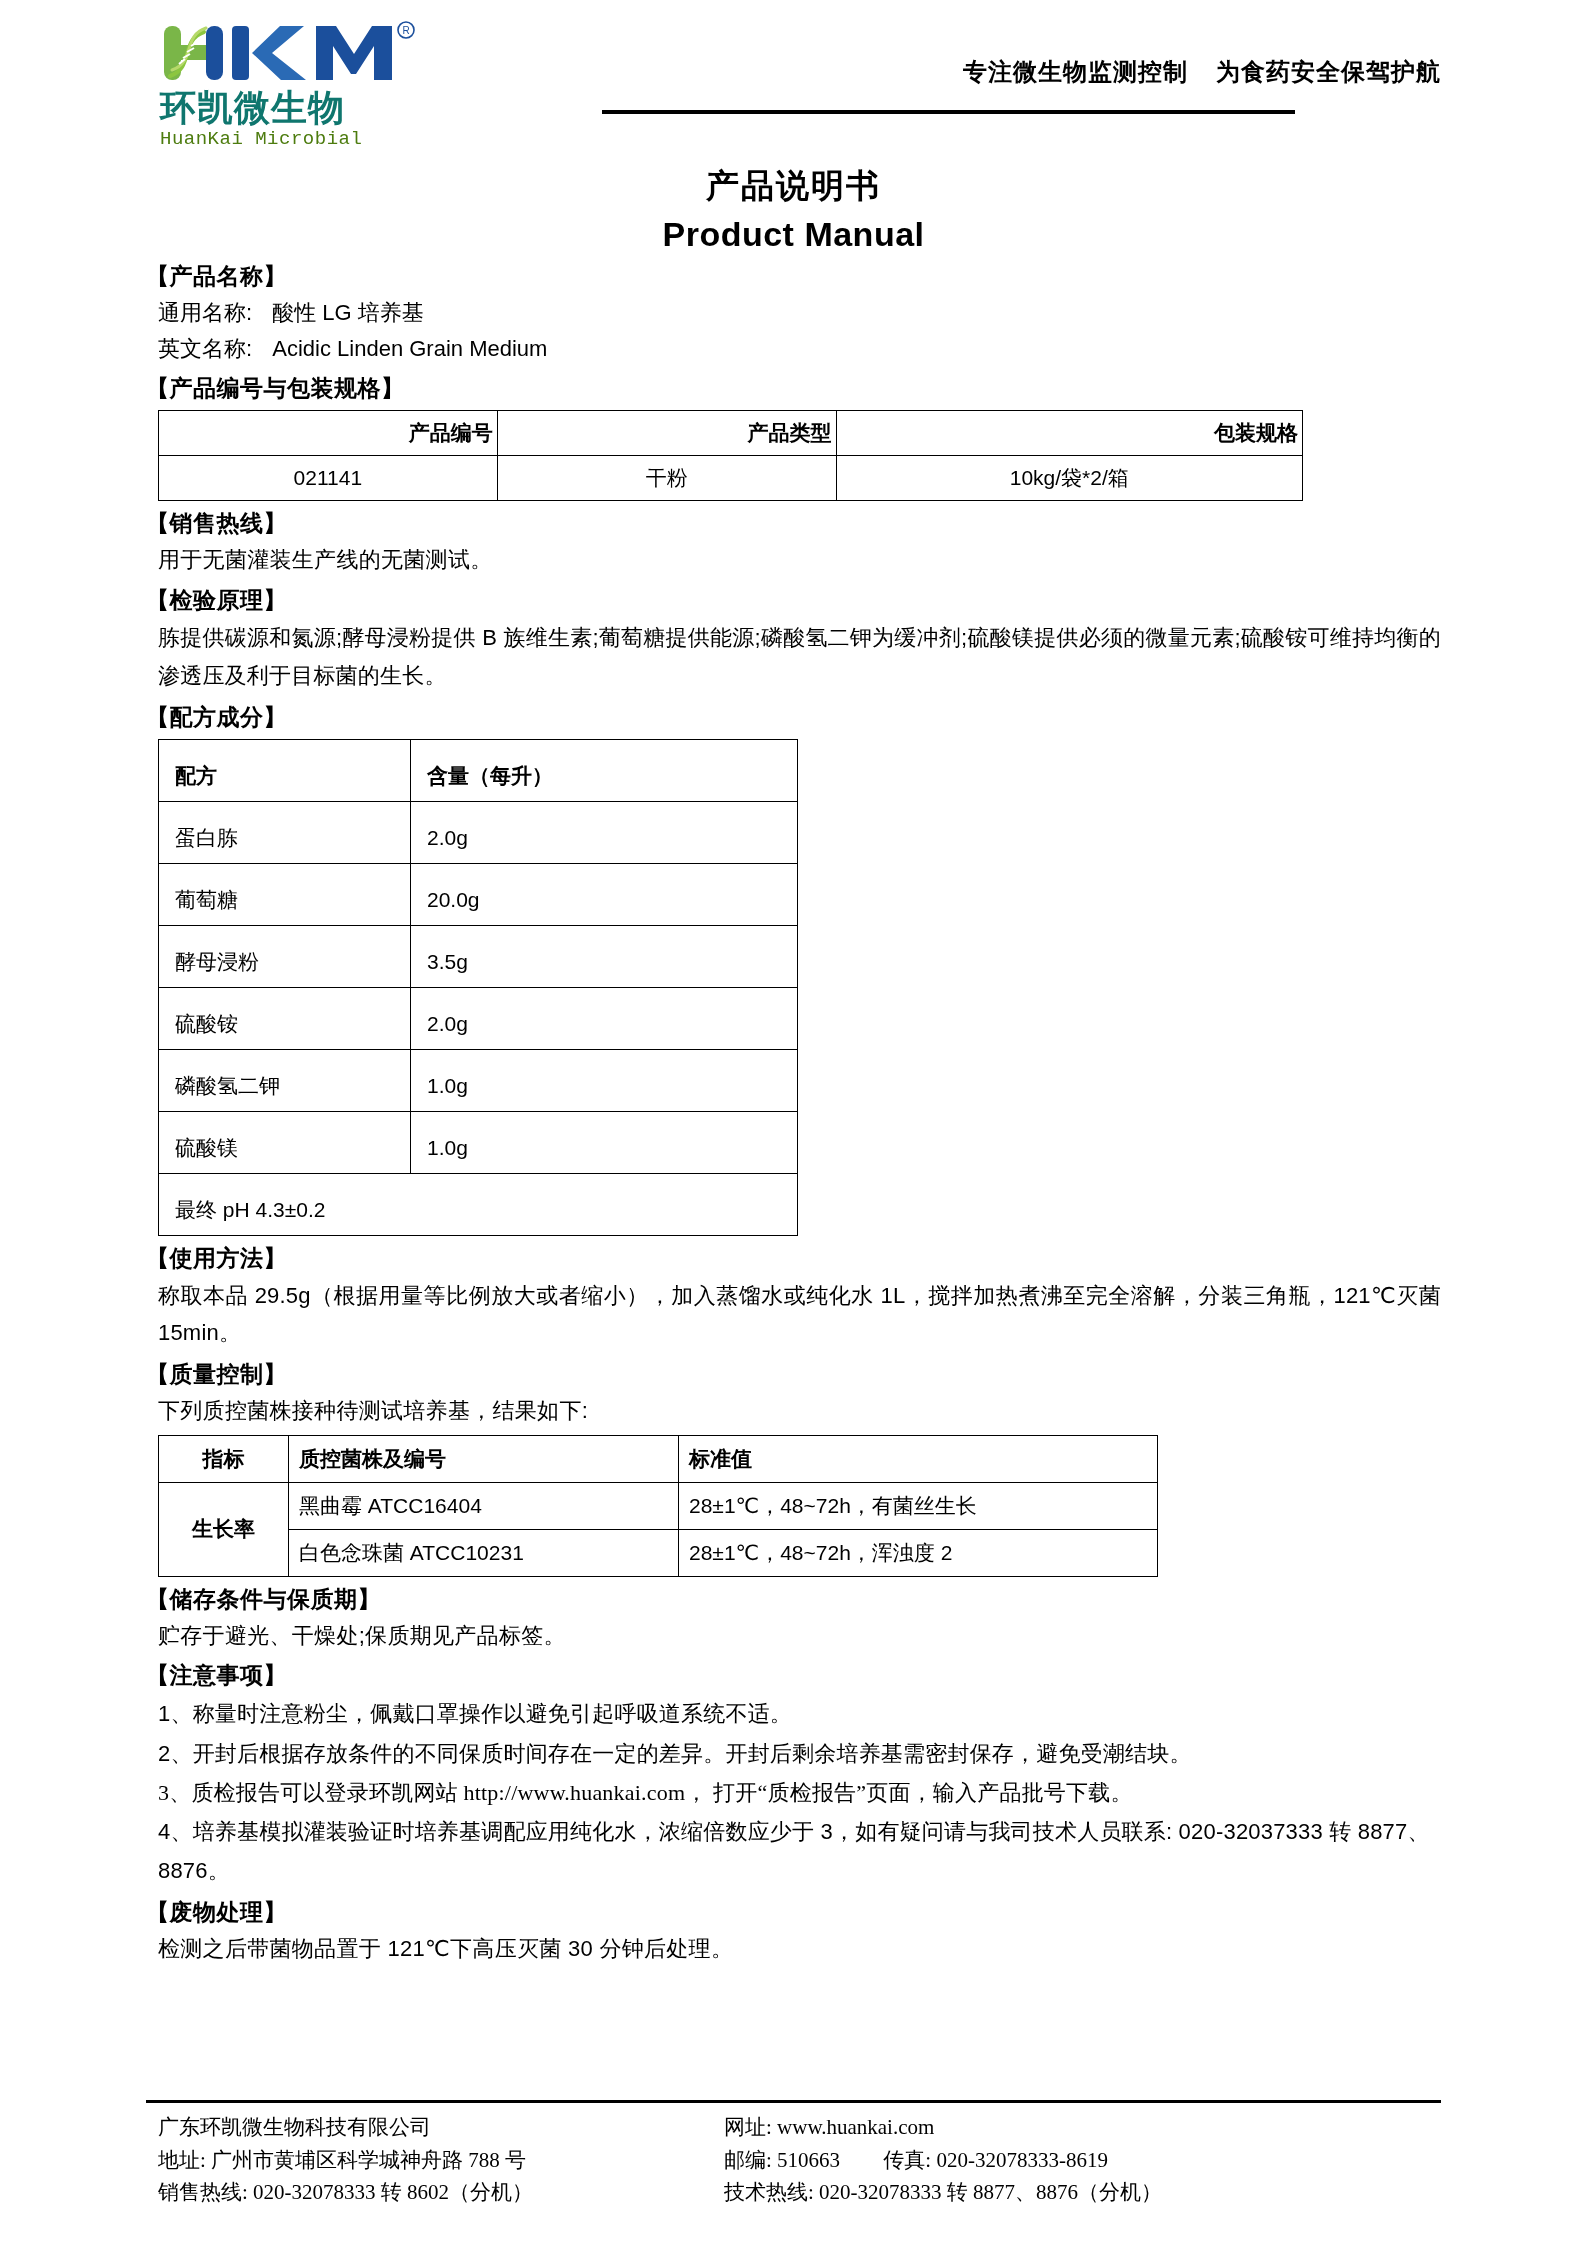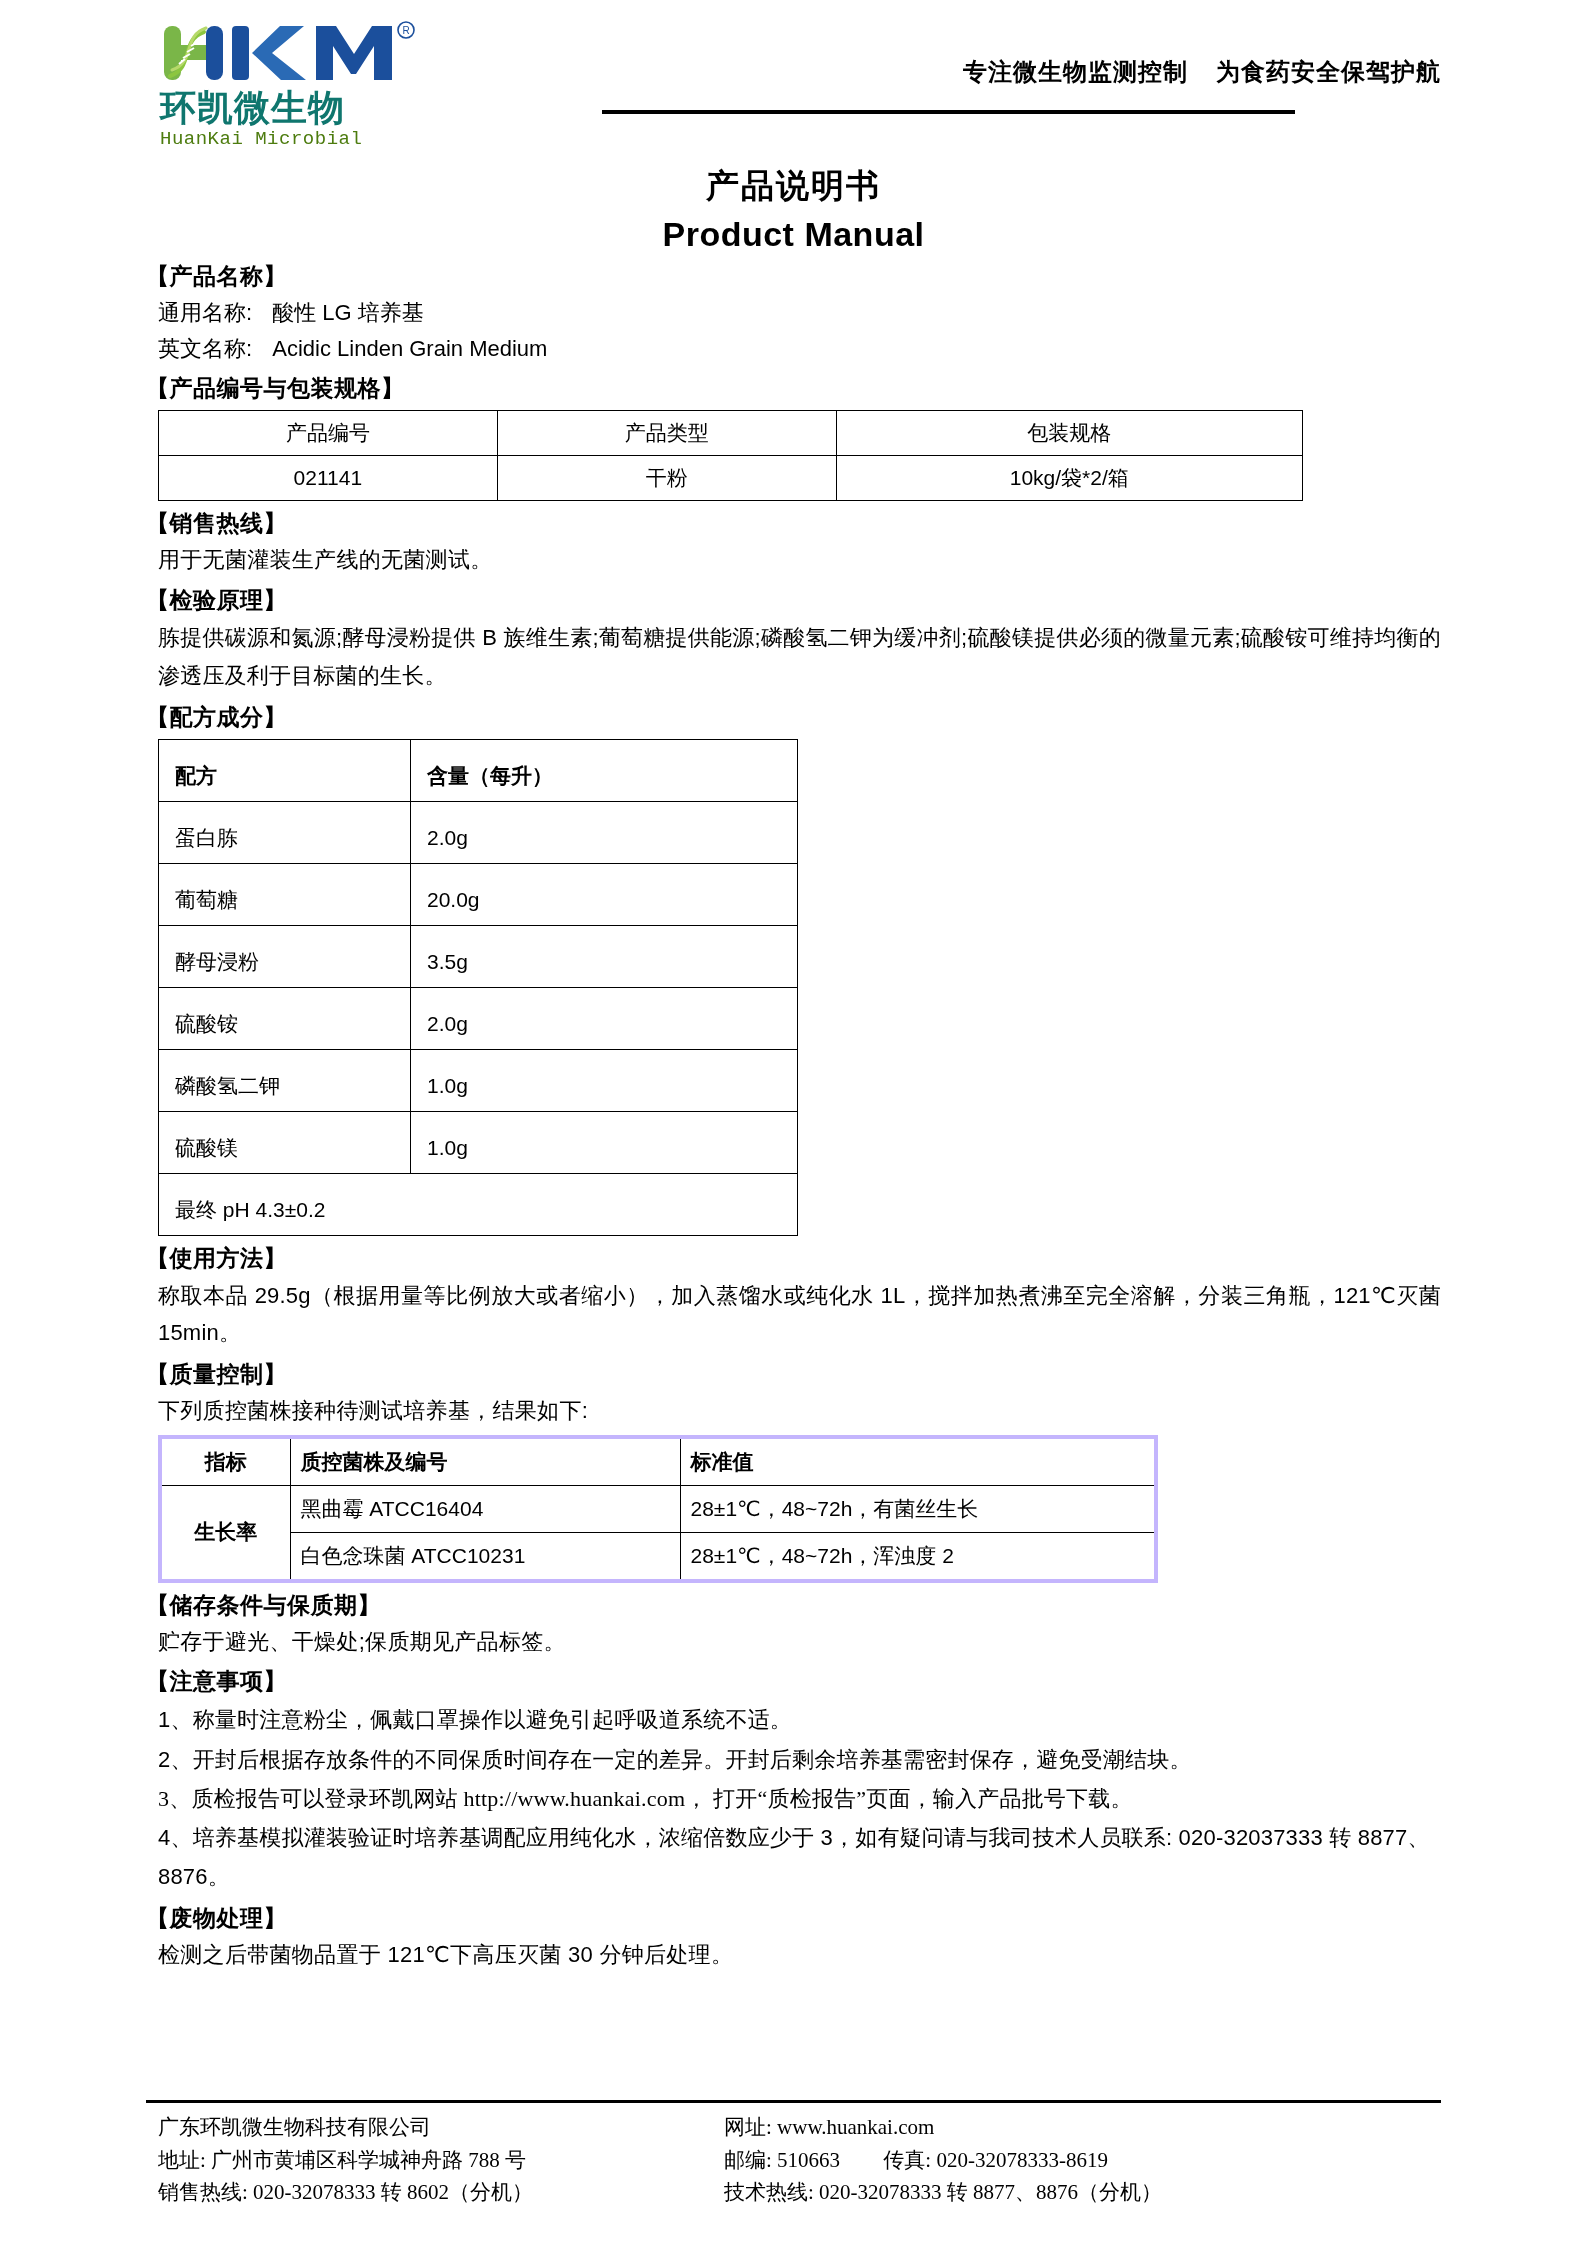--- a/index.html
+++ b/index.html
@@ -130,42 +130,42 @@
     width: 1145px;
     margin: 6px 0 0 12px;
     border: 1px solid #000;
   }
   .tbl-spec th, .tbl-spec td {
     border: 1px solid #000;
     text-align: center;
     font-size: 21px;
     padding: 8px 4px;
   }
-  .tbl-spec th { font-weight: normal; font-family: "DejaVu Sans", sans-serif; }
+  .tbl-spec th { font-weight: bold; font-family: "DejaVu Sans", sans-serif; text-align: right; }
   .tbl-spec td { font-weight: normal; }
 
   .tbl-formula {
     width: 640px;
     margin: 6px 0 0 12px;
     border: 1px solid #000;
   }
   .tbl-formula th, .tbl-formula td {
     border: 1px solid #000;
     font-size: 21px;
     padding: 22px 0 11px 16px;
     text-align: left;
   }
   .tbl-formula th { font-weight: bold; font-family: "DejaVu Sans", sans-serif; }
   .tbl-formula .col-a { width: 252px; }
   .tbl-formula .ph-row td { border-top: 1px solid #000; }
 
   .tbl-qc {
     width: 1000px;
     margin: 6px 0 0 12px;
-    border: 4px solid #c4b5fd;
+    border: 1px solid #c4b5fd;
   }
   .tbl-qc th, .tbl-qc td {
     border: 1px solid #000;
     font-size: 21px;
     padding: 9px 10px;
     text-align: left;
   }
   .tbl-qc th { font-weight: bold; font-family: "DejaVu Sans", sans-serif; }
   .tbl-qc .c1 { width: 130px; text-align: center; }
   .tbl-qc .c2 { width: 390px; }

